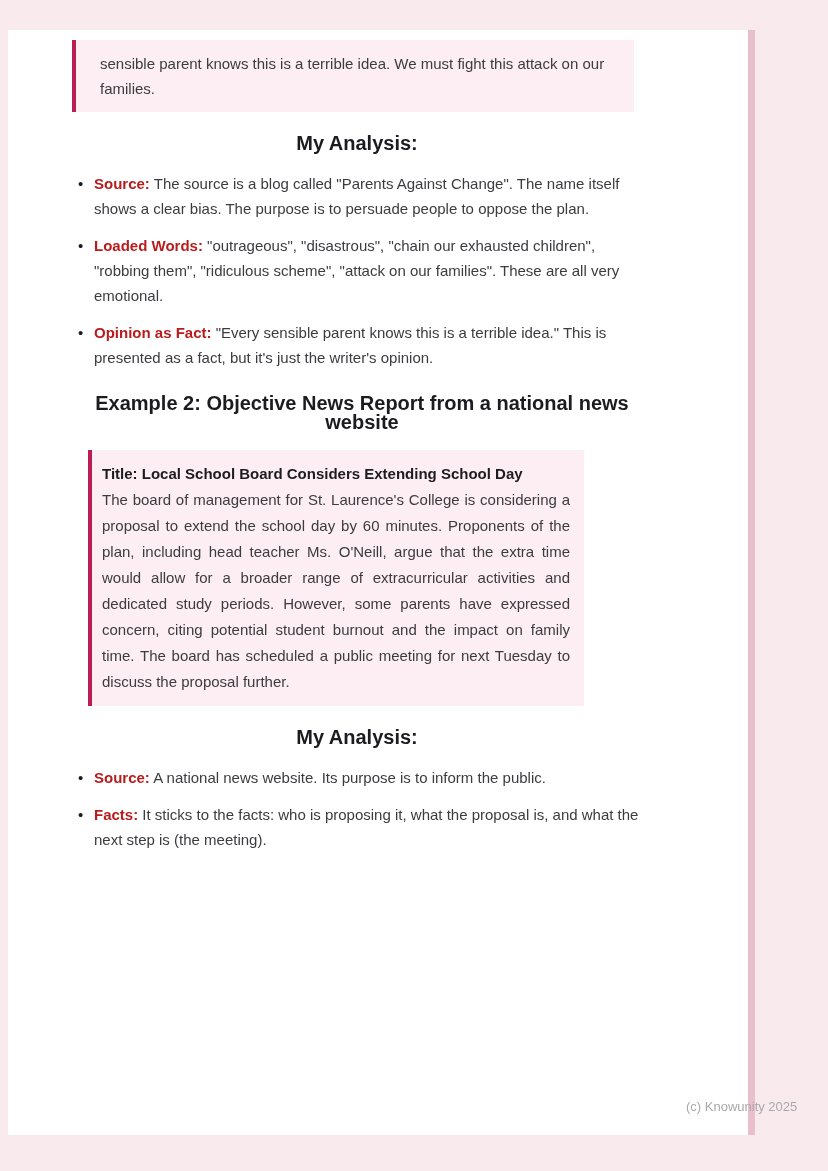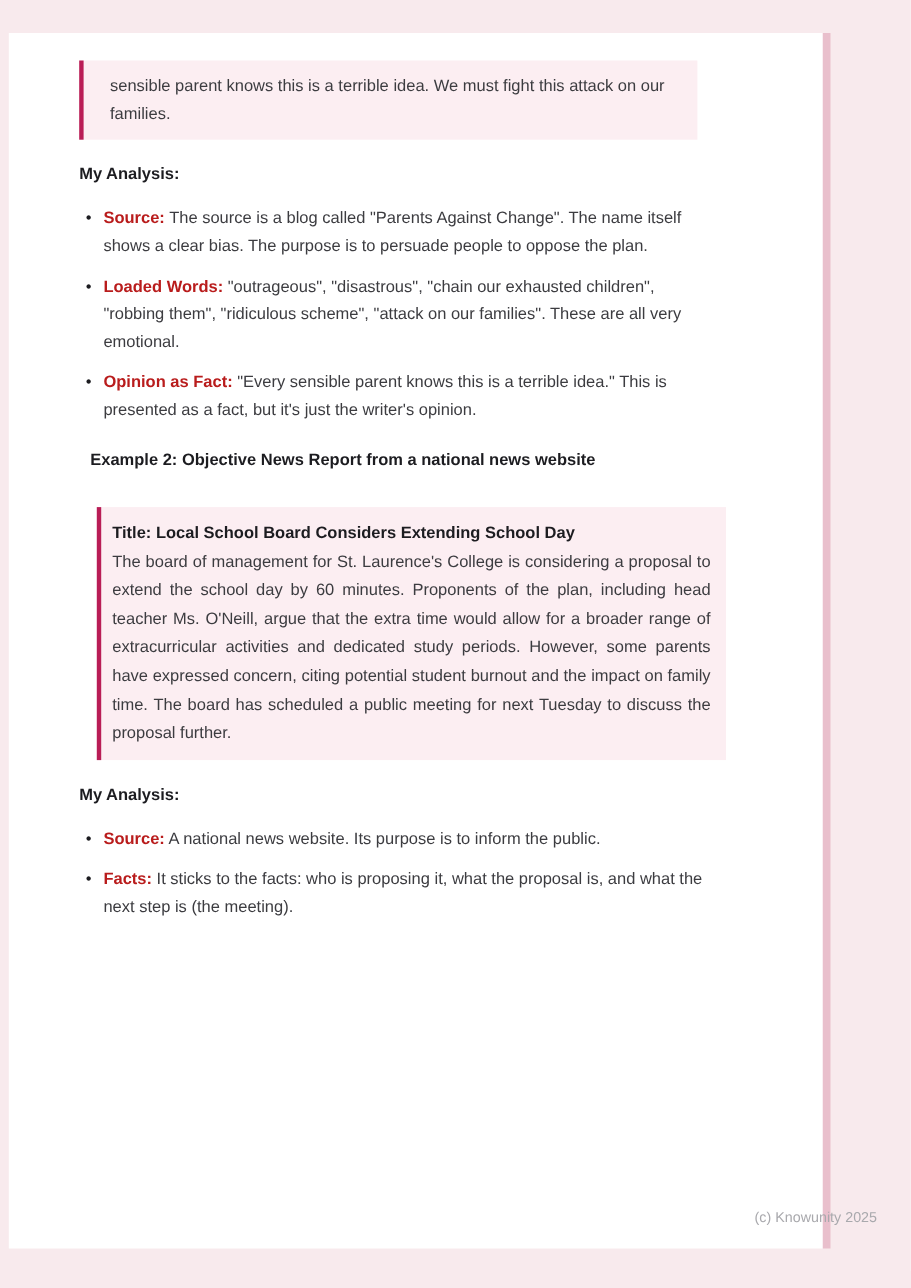--- a/index.html
+++ b/index.html
@@ -25,46 +25,46 @@
     background:#e9bfcc;
   }
   .content {
     width:634px;
     padding:10px 0 0 64px;
     line-height:25px;
   }
   .quote {
     background:#fceef2;
     border-left:4px solid #b91d56;
-    margin-top:15px;
   }
   .quote1 {
     width:562px;
     padding:11px 26px 11px 24px;
     line-height:25px;
   }
   .quote2 {
     margin-left:16px;
-    margin-top:33px;
-    width:572px;
+    margin-top:18px;
+    width:496px;
     padding:11px 14px 11px 10px;
     line-height:26px;
     text-align:justify;
   }
   .quote2 .qtitle {
     font-weight:bold;
     color:#1c1c20;
     text-align:left;
   }
   h3 {
-    font-size:15px;
+    font-size:20px;
     font-weight:700;
     color:#1c1c20;
     margin:22px 0 18px 0;
     line-height:19px;
+    text-align:center;
   }
   h3.ex-heading { margin-top:24px;margin-left:10px; }
   ul { list-style:none; }
   li {
     position:relative;
     padding-left:22px;
     margin-bottom:12px;
     line-height:25px;
   }
   li::before {

